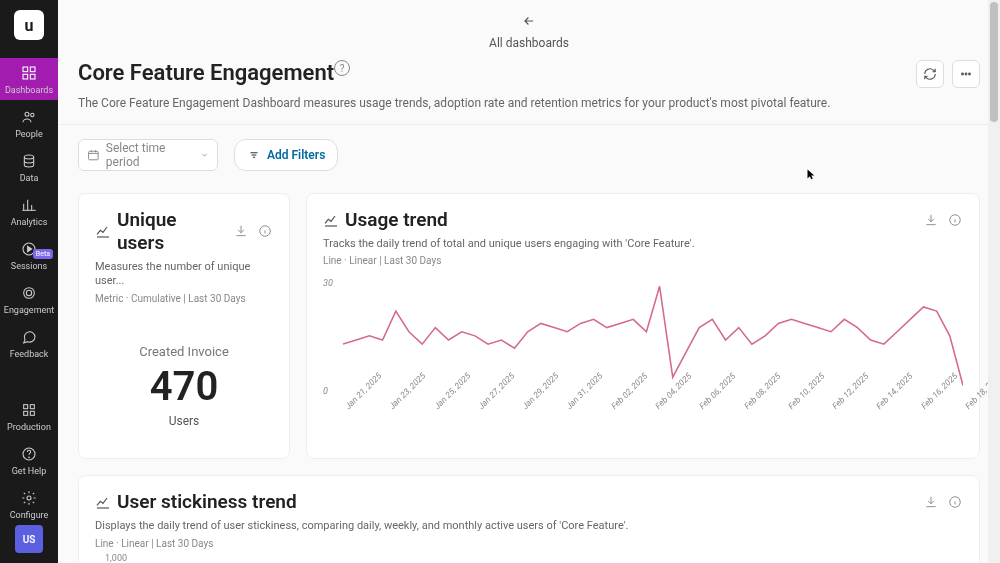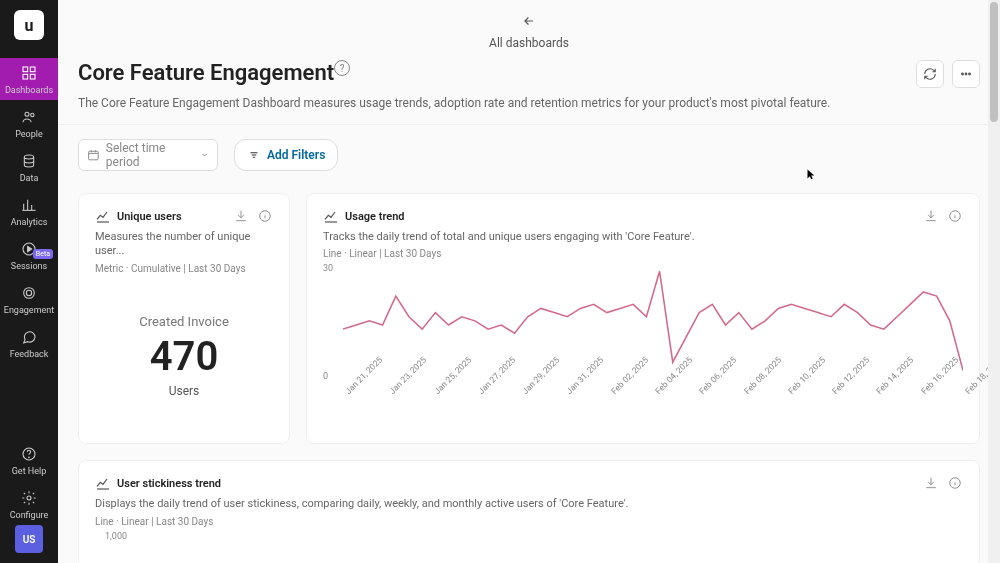--- a/index.html
+++ b/index.html
@@ -28,32 +28,32 @@
   .divider { height: 1px; background: #eee; margin: 14px -20px; }
   .filter-row { display: flex; gap: 16px; }
   .period { display: flex; align-items: center; border: 1px solid #ddd; border-radius: 6px; background: #fff; height: 32px; padding: 0 8px; font-size: 12px; color: #888; gap: 6px; width: 140px; cursor: pointer; }
   .period .chev { margin-left: auto; }
   .add-filters { display: flex; align-items: center; gap: 6px; border: 1px solid #ddd; border-radius: 12px; background: #fff; height: 32px; padding: 0 12px; font-size: 12px; font-weight: 600; color: #0369a1; cursor: pointer; }
   .cards { display: flex; gap: 16px; margin-top: 22px; }
   .card { background: #fff; border: 1px solid #eee; border-radius: 8px; padding: 14px 16px 20px; }
   .card-sm { width: 212px; }
   .card-lg { flex: 1; }
   .card-head { display: flex; align-items: center; gap: 6px; }
-  .card-title { font-size: 11px; font-weight: 600; color: #222; }
+  .card-title { font-size: 19px; font-weight: 600; color: #222; }
   .card-icons { margin-left: auto; display: flex; gap: 8px; }
   .chip-icon { width: 16px; height: 16px; display: flex; align-items: center; justify-content: center; cursor: pointer; }
   .chip-icon svg { width: 14px; height: 14px; stroke: #888; fill: none; stroke-width: 1.6; }
   .line-icon svg { width: 16px; height: 16px; stroke: #555; fill: none; stroke-width: 1.8; }
   .card-sub { font-size: 11px; color: #666; margin-top: 6px; line-height: 1.3; }
   .card-meta { font-size: 10px; color: #888; margin-top: 4px; }
   .metric-body { text-align: center; padding-top: 40px; }
   .metric-label { font-size: 13px; color: #777; }
   .metric-value { font-size: 40px; font-weight: 600; color: #222; margin-top: 4px; }
   .metric-unit { font-size: 12px; color: #555; margin-top: 4px; }
-  .chart-wrap { position: relative; height: 160px; margin-top: 4px; }
+  .chart-wrap { position: relative; height: 160px; margin-top: 12px; font-style: italic; }
   .y-tick { position: absolute; left: 0; font-size: 9px; color: #888; }
   .chart-svg { position: absolute; left: 20px; right: 0; top: 0; bottom: 40px; }
   .x-labels { position: absolute; left: 20px; right: 0; bottom: 0; height: 40px; }
   .x-label { position: absolute; transform: rotate(-45deg); transform-origin: left top; font-size: 8.5px; color: #888; white-space: nowrap; }
   .card-lg2 { margin-top: 16px; }
   .scrollbar { position: absolute; right: 0; top: 0; width: 12px; height: 100%; background: #f0f0f0; }
   .scroll-thumb { position: absolute; right: 2px; top: 2px; width: 8px; height: 120px; background: #c0c0c0; border-radius: 4px; }
   .cursor { position: absolute; width: 12px; height: 12px; pointer-events: none; }
 </style>
 </head>
@@ -127,20 +127,31 @@
       <span class="nav-icon">
           <svg viewBox="0 0 24 24">
             <path d="M21 12a8 8 0 01-11 7L4 21l2-5a8 8 0 1115-4z"></path>
           </svg>
         </span>
       <span>Feedback</span>
     </div>
   </div>
   <div class="spacer"></div>
   <div class="nav">
+    <div class="nav-item">
+      <span class="nav-icon">
+          <svg viewBox="0 0 24 24">
+            <rect x="4" y="4" width="6" height="6"></rect>
+            <rect x="14" y="4" width="6" height="6"></rect>
+            <rect x="4" y="14" width="6" height="6"></rect>
+            <rect x="14" y="14" width="6" height="6"></rect>
+          </svg>
+        </span>
+      <span>Production</span>
+    </div>
     <div class="nav-item">
       <span class="nav-icon">
           <svg viewBox="0 0 24 24">
             <circle cx="12" cy="12" r="9"></circle>
             <path d="M9.5 9a2.5 2.5 0 015 0c0 1.5-2.5 2-2.5 4"></path>
             <circle cx="12" cy="17" r="0.5" fill="#ccc"></circle>
           </svg>
         </span>
       <span>Get Help</span>
     </div>

